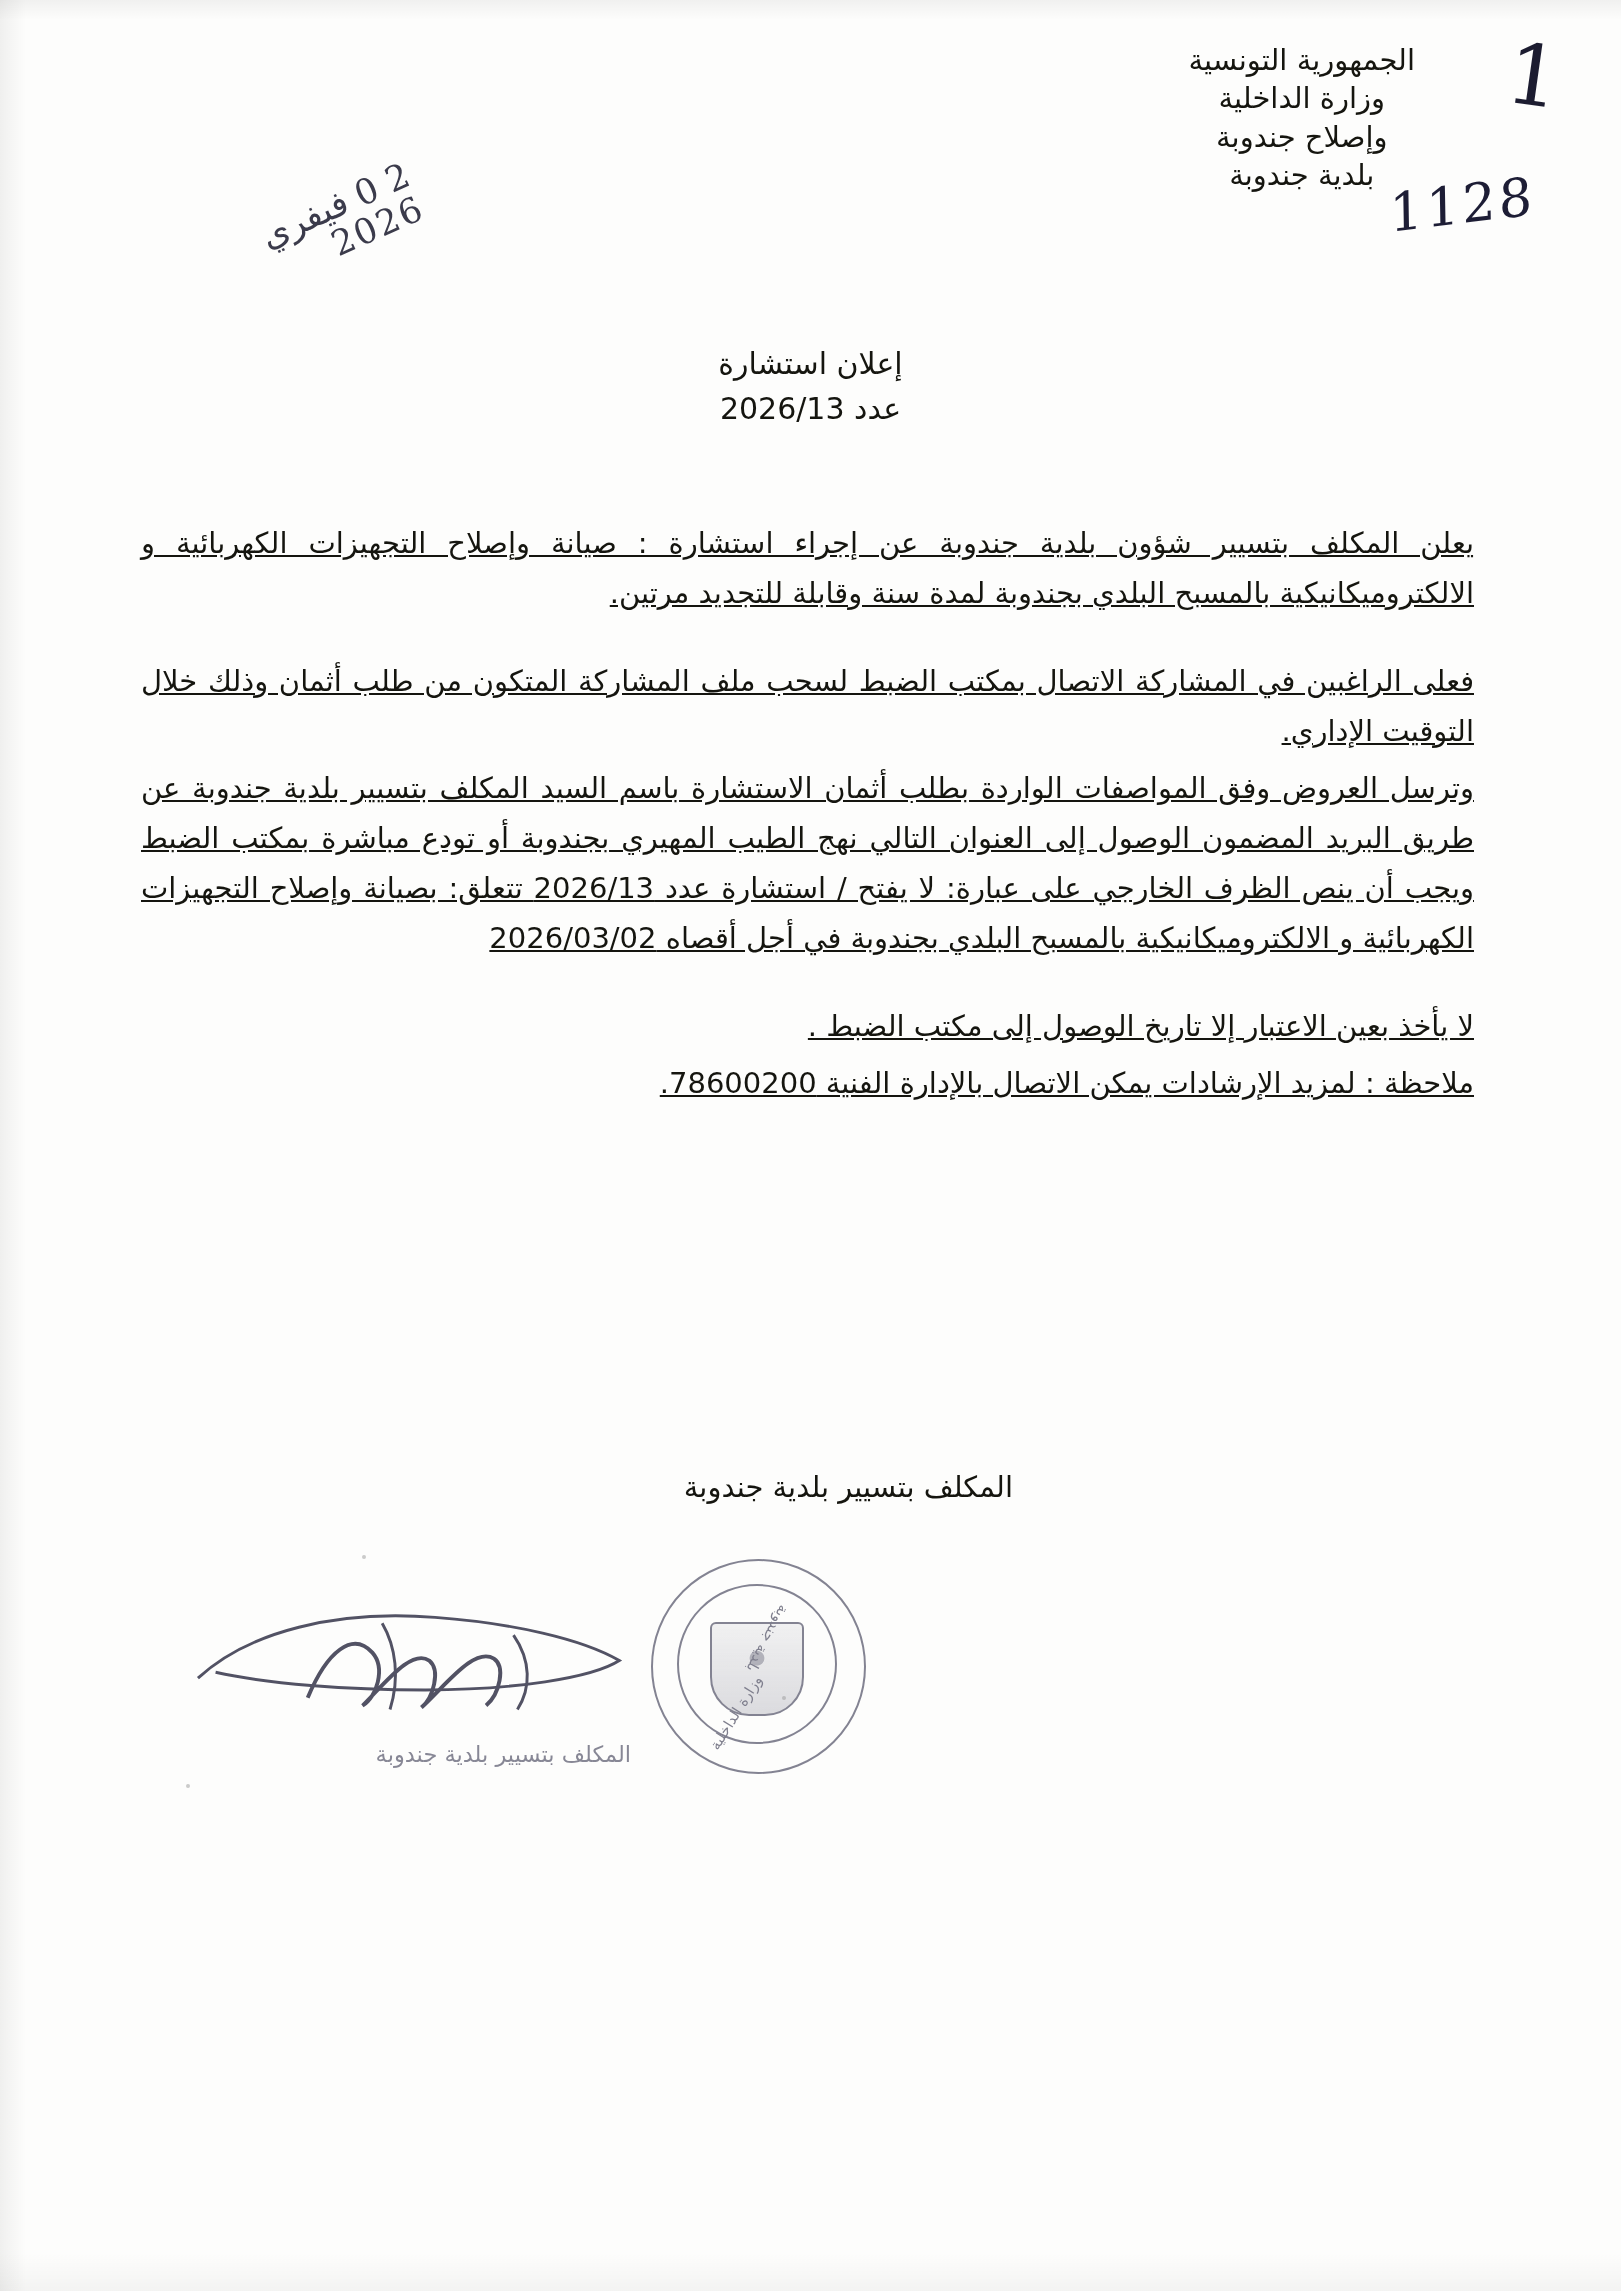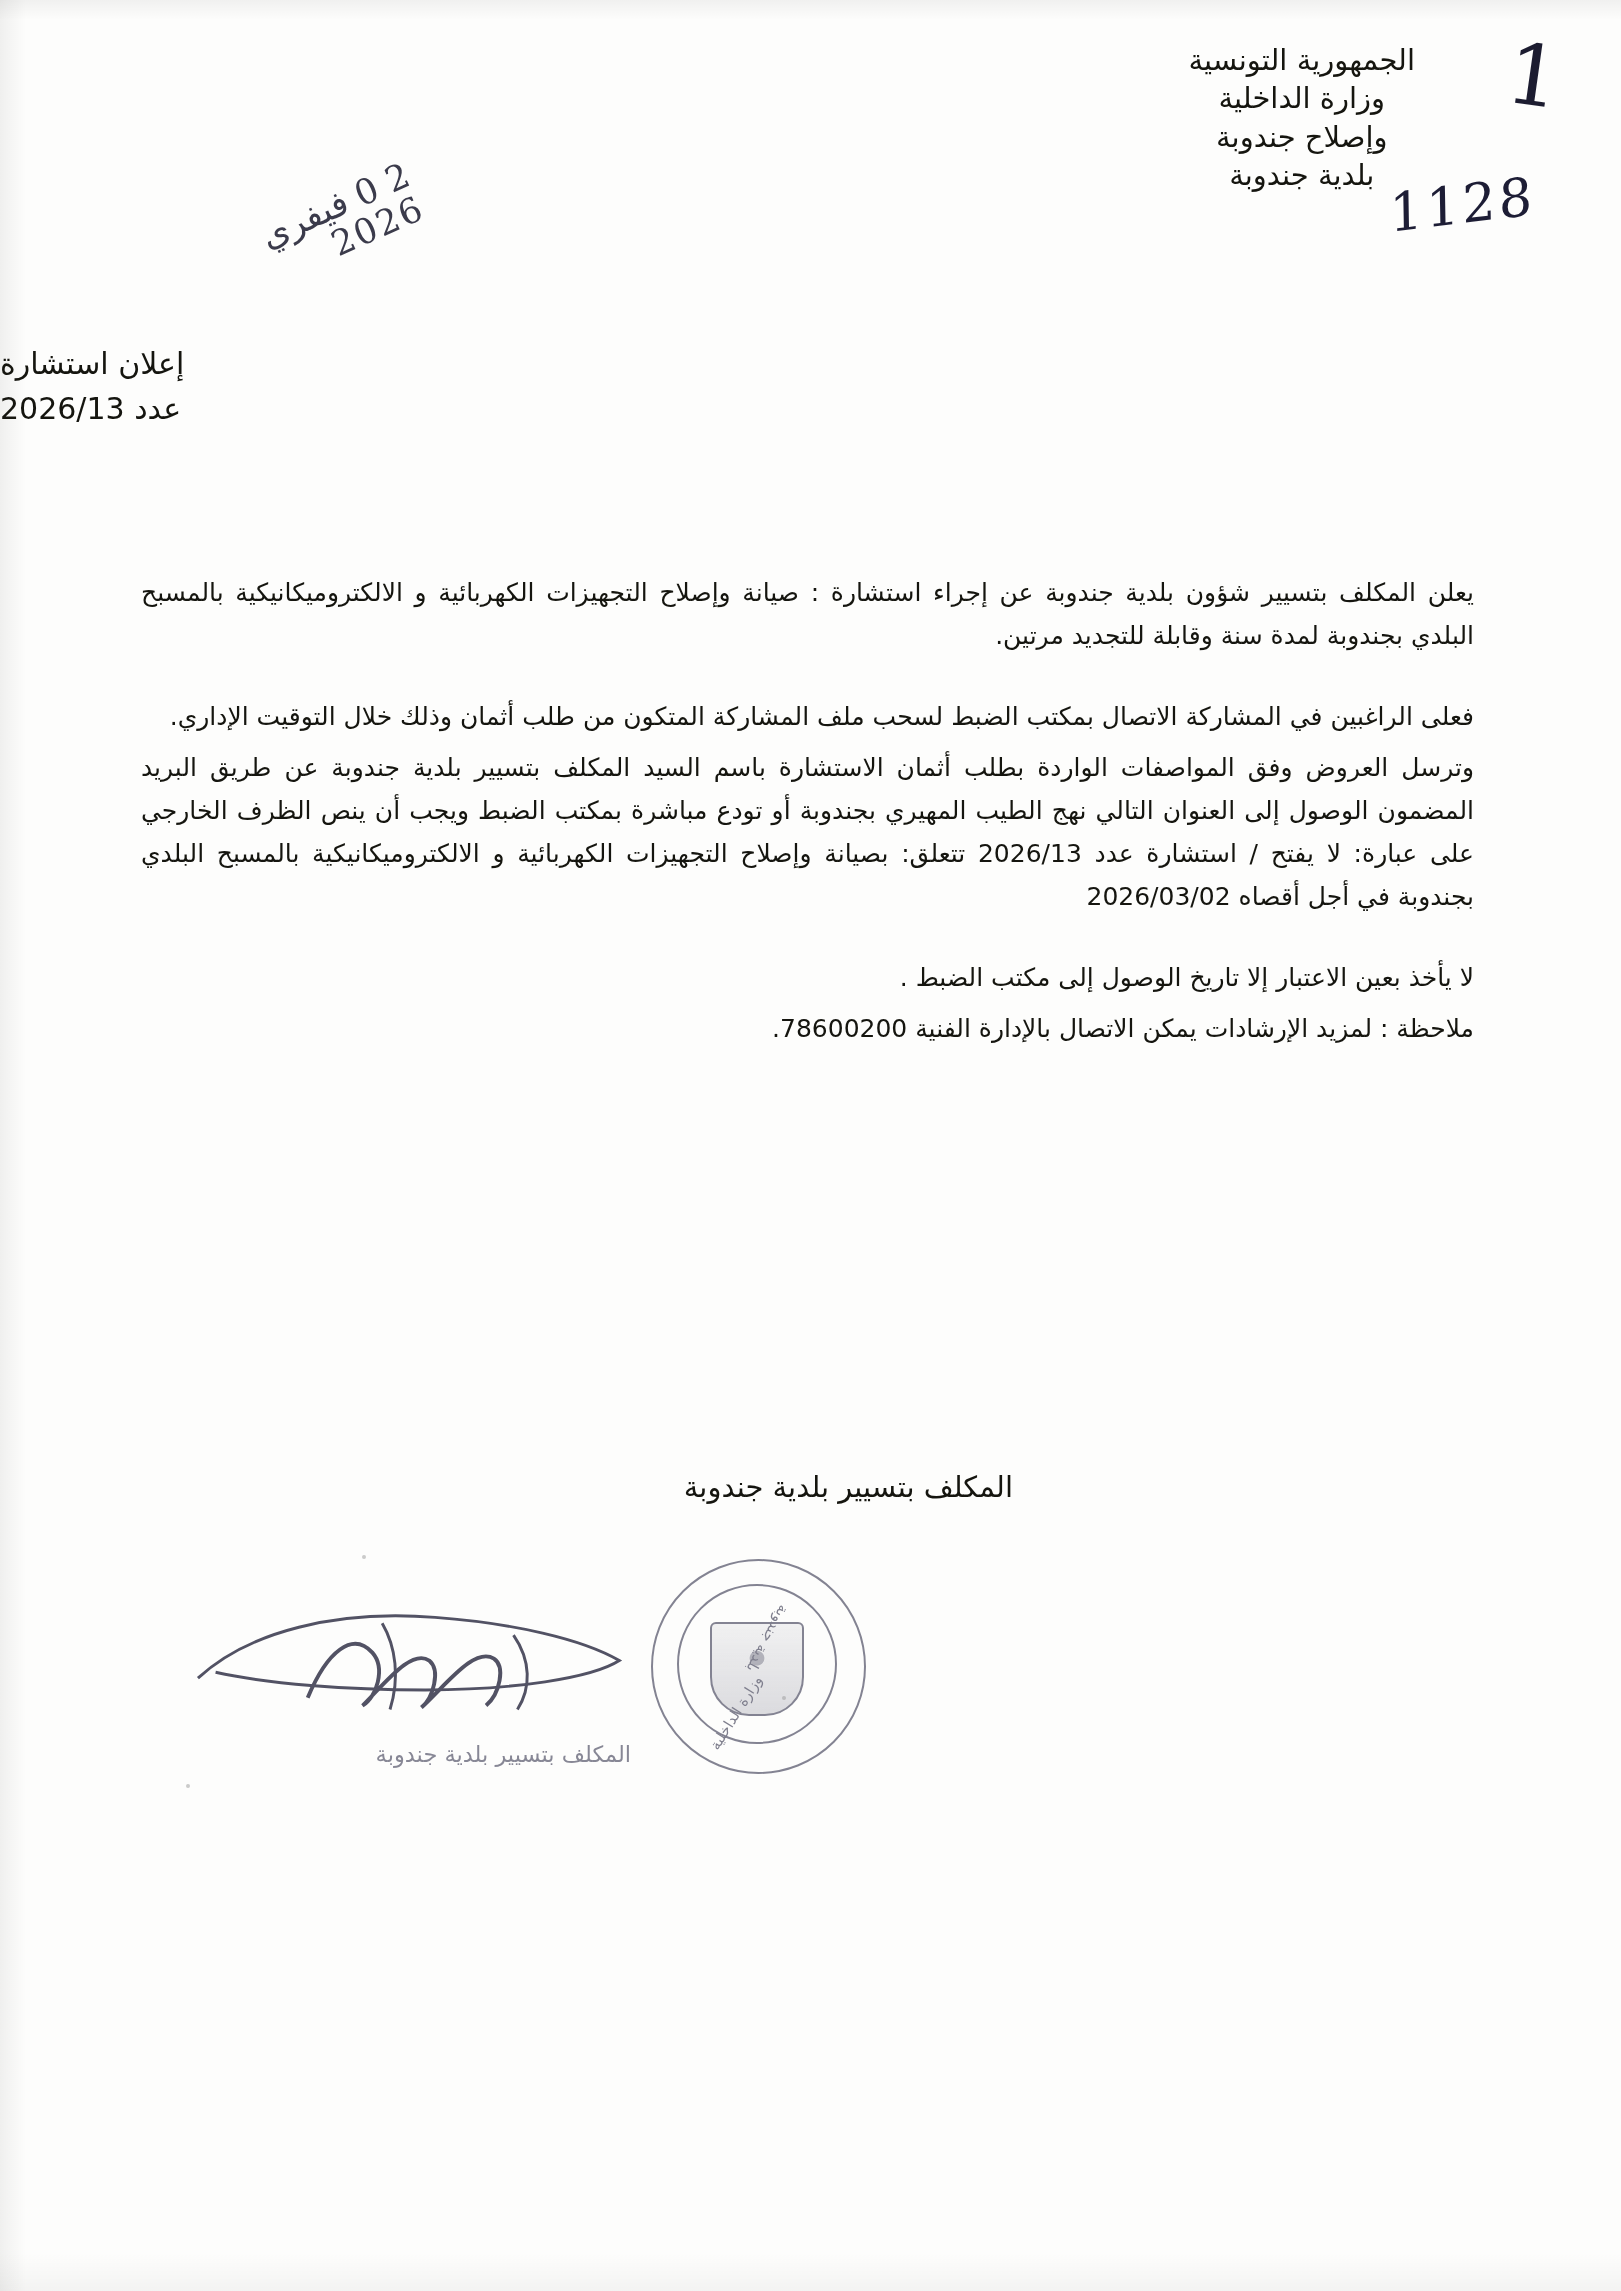--- a/index.html
+++ b/index.html
@@ -99,36 +99,37 @@
     display: block;
     margin-top: -3.9px;
   }
 
   
   .title-block {
     position: absolute;
     top: 341px;
     left: 0;
     width: 1621px;
-    text-align: left;
+    text-align: center;
     font-size: 30px;
     line-height: 1.5;
   }
   .title-block .t-line2 { direction: ltr; unicode-bidi: embed; }
 
   
   .body-block {
     position: absolute;
-    top: 571px;
+    top: 519px;
     right: 147px;
     width: 1333px;
-    font-size: 25px;
+    font-size: 29px;
     line-height: 1.72;
     text-align: justify;
     text-justify: inter-word;
+    text-decoration: underline;
   }
   .para { margin: 0 0 33px 0; }
   .para.tight { margin-bottom: 7.8px; margin-top: 38px; }
   .para.justify-all { text-align: justify; }
   .para.center-ish { text-align: right; }
 
   .sig-block {
     position: absolute;
     top: 1470px;
     right: 608px;

